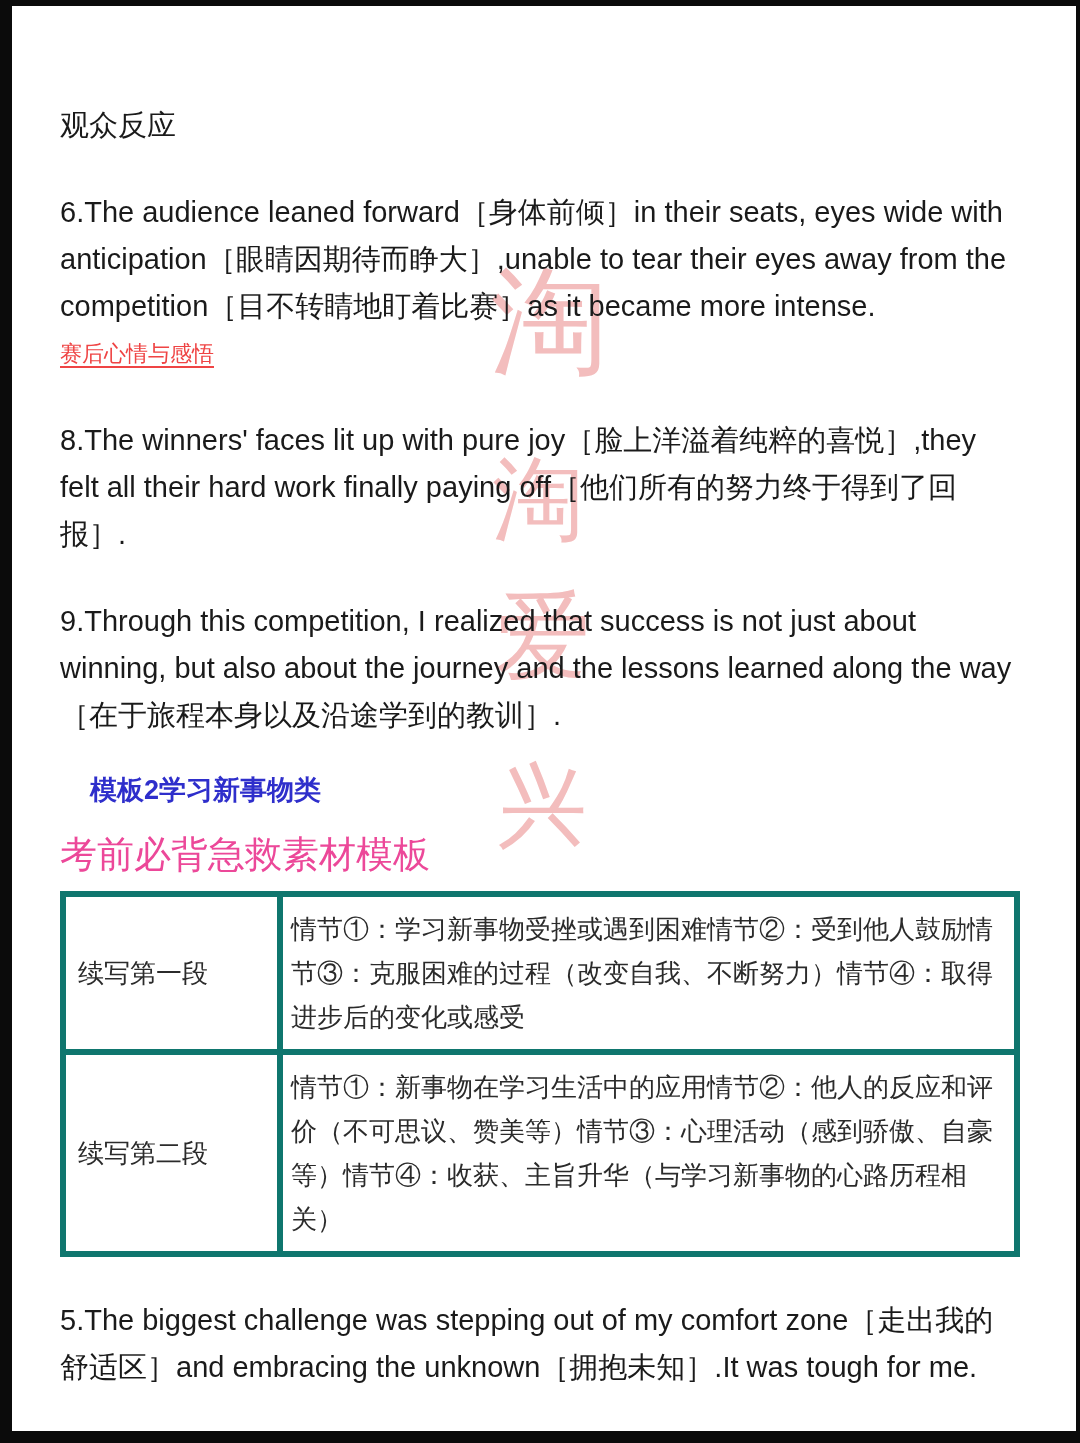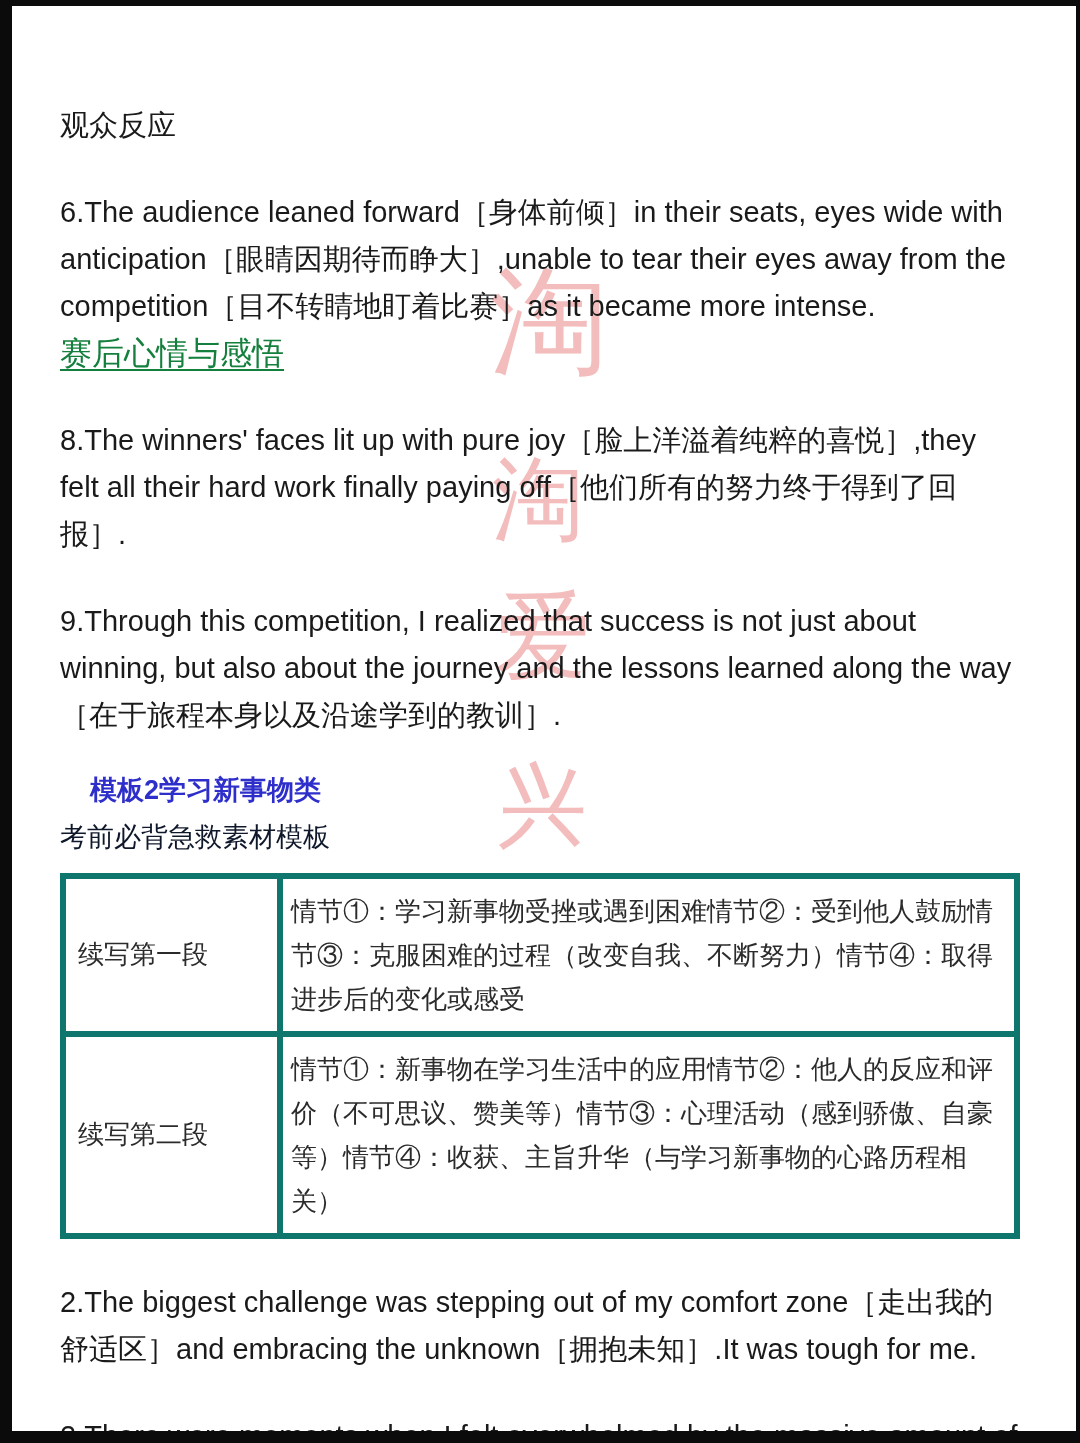--- a/index.html
+++ b/index.html
@@ -45,56 +45,56 @@
     z-index: 1;
     padding: 56px 56px 0 48px;
   }
   p.body {
     font-size: 29px;
     line-height: 47px;
     overflow-wrap: break-word;
     margin-top: 40px;
   }
   p.red-heading {
-    font-size: 32px;
+    font-size: 22px;
     line-height: 47px;
-    color: #15803d;
+    color: #ef4444;
     text-decoration: underline;
     text-decoration-thickness: 2px;
     text-underline-offset: 5px;
   }
   h2.blue-heading {
     margin-top: 30px;
     font-size: 27px;
     line-height: 42px;
     font-weight: bold;
     color: #2e2ecb;
     margin-left: 30px;
   }
   p.subheading {
-    margin-top: 4px;
-    font-size: 27px;
+    margin-top: 22px;
+    font-size: 37px;
     line-height: 44px;
-    color: #0f172a;
+    color: #ec4899;
   }
   table.tpl-table {
     margin-top: 14px;
     width: 960px;
     border-collapse: collapse;
     background: #ffffff;
     table-layout: fixed;
   }
   table.tpl-table td {
     border: 6px solid #0f766e;
     font-size: 26px;
     line-height: 44px;
     vertical-align: middle;
     color: #2b2b2b;
   }
-  td.label-cell { width: 217px; padding: 0 10px 0 12px; font-family: Liberation Serif, serif; }
+  td.label-cell { width: 217px; padding: 0 10px 0 12px; }
   td.content-cell { padding: 10px 14px 10px 8px; }
   tr.row1 { height: 145px; }
   tr.row2 { height: 177px; }
   p.after-table { margin-top: 14px; }
 </style>
 </head>
 <body>
 
 <div class="frame">
   <div class="page">
@@ -124,18 +124,18 @@
             <td class="label-cell">续写第一段</td>
             <td class="content-cell">情节①：学习新事物受挫或遇到困难情节②：受到他人鼓励情节③：克服困难的过程（改变自我、不断努力）情节④：取得进步后的变化或感受</td>
           </tr>
           <tr class="row2">
             <td class="label-cell">续写第二段</td>
             <td class="content-cell">情节①：新事物在学习生活中的应用情节②：他人的反应和评价（不可思议、赞美等）情节③：心理活动（感到骄傲、自豪等）情节④：收获、主旨升华（与学习新事物的心路历程相关）</td>
           </tr>
         </tbody>
       </table>
 
-      <p class="body">2.The biggest challenge was stepping out of my comfort zone［走出我的舒适区］and embracing the unknown［拥抱未知］.It was tough for me.</p>
+      <p class="body">5.The biggest challenge was stepping out of my comfort zone［走出我的舒适区］and embracing the unknown［拥抱未知］.It was tough for me.</p>
       <p class="body">2.There were moments when I felt overwhelmed by the massive amount of information and the complexity of the tasks［因信息量太大和任务的复杂性感到</p>
 
     </div>
   </div>
 </div>
 
 </body></html>

